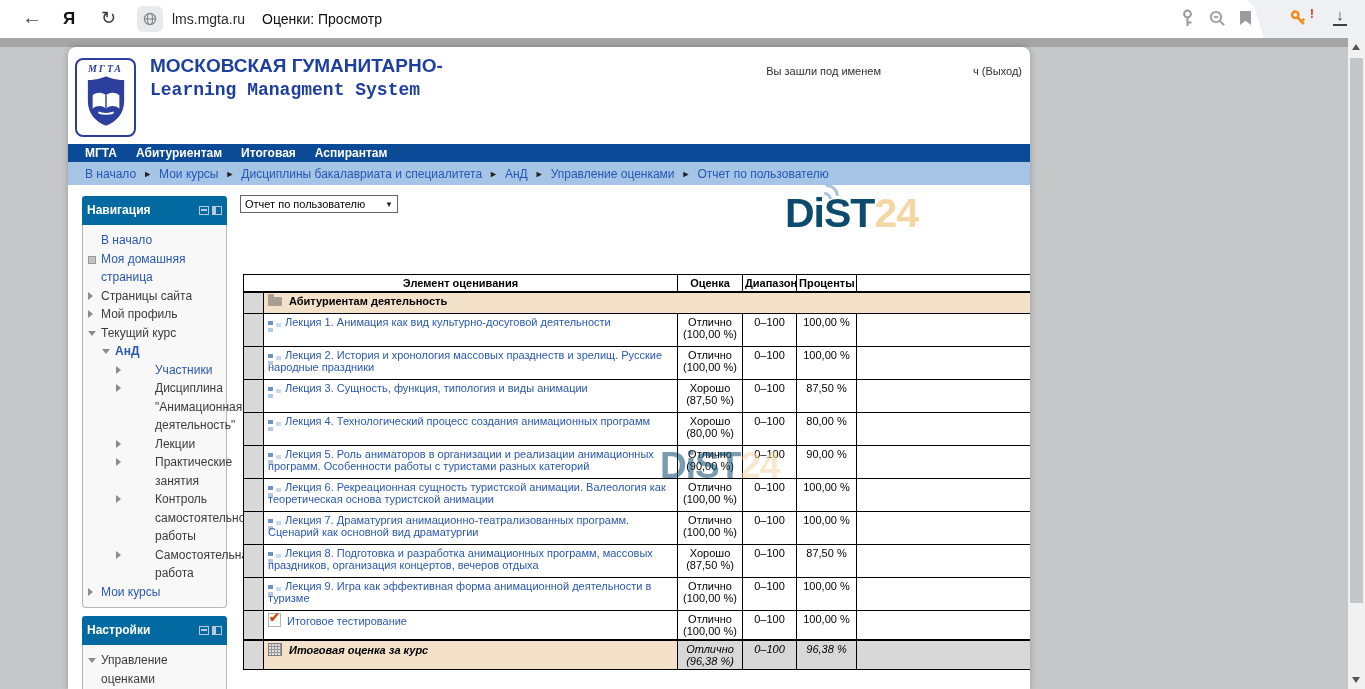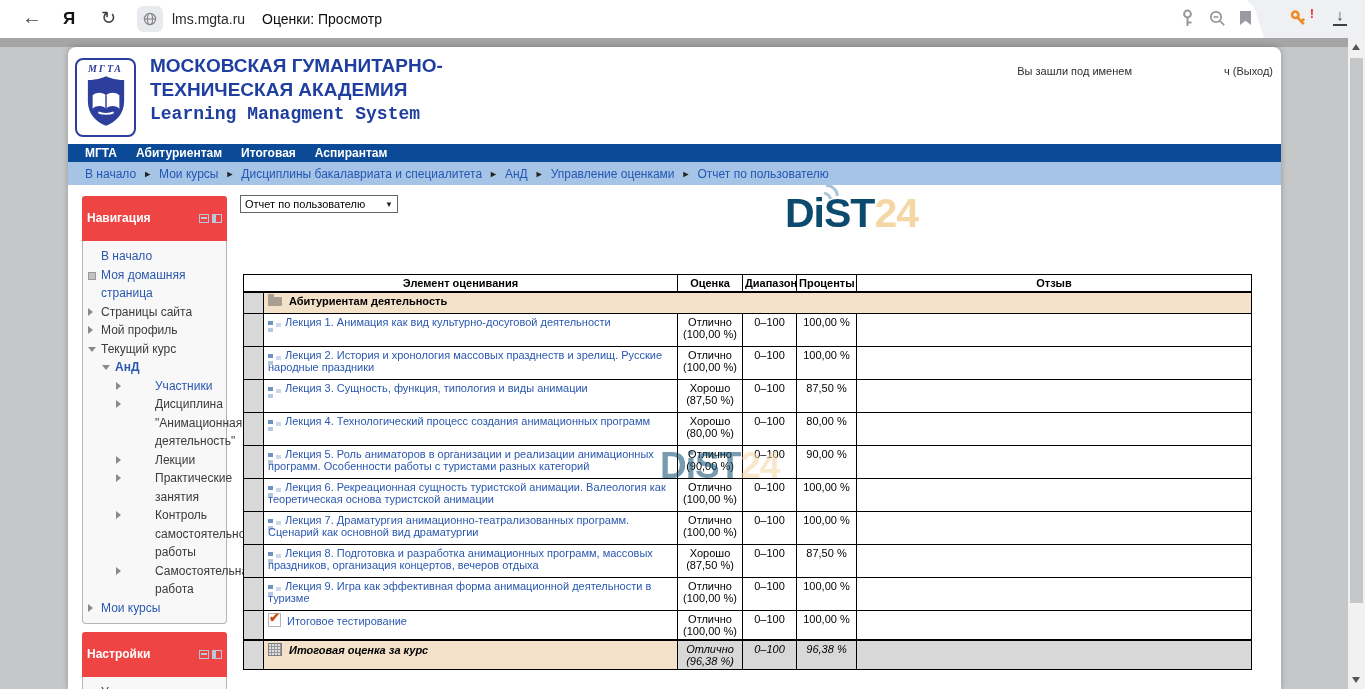--- a/index.html
+++ b/index.html
@@ -27,37 +27,37 @@
   .dl-ic{left:1331px;top:7px;width:18px;text-align:center;}
   .dl-ic .arr{display:block;font-size:15px;font-weight:bold;color:#3f3f3f;line-height:16px;}
   .dl-ic .base{display:block;width:14px;height:2px;background:#3f3f3f;margin:1px auto 0;}
   .top-strip{position:absolute;left:0;top:38px;width:1365px;height:9px;background:#a5a5a5;z-index:5;}
   
   .scroll-track{position:absolute;right:0;top:38px;width:17px;height:651px;background:#f1f1f1;z-index:40;}
   .scroll-up{position:absolute;top:6px;left:4px;width:0;height:0;border-left:4.5px solid transparent;border-right:4.5px solid transparent;border-bottom:6px solid #555;}
   .scroll-thumb{position:absolute;top:20px;left:2px;width:13px;height:545px;background:#c4c6c8;}
   .scroll-down{position:absolute;bottom:6px;left:4px;width:0;height:0;border-left:4.5px solid transparent;border-right:4.5px solid transparent;border-top:6px solid #555;}
   
-  .card{position:absolute;left:68px;top:47px;width:1213px;height:642px;background:#fff;border-radius:8px 8px 0 0;box-shadow:0 0 6px rgba(0,0,0,.25);overflow:hidden;z-index:10;}
+  .card{position:absolute;left:68px;top:47px;width:962px;height:642px;background:#fff;border-radius:8px 8px 0 0;box-shadow:0 0 6px rgba(0,0,0,.25);overflow:hidden;z-index:10;}
   .logo-box{position:absolute;left:7px;top:11px;width:57px;height:75px;border:2px solid #2c3f9c;border-radius:8px;background:#fff;text-align:center;}
   .logo-abbr{font-family:"Liberation Serif",serif;font-style:italic;font-weight:bold;font-size:10px;color:#2c3f9c;letter-spacing:2px;margin-top:3px;}
   .org-title{position:absolute;left:82px;top:7px;color:#1e3f9f;font-weight:bold;}
   .org-l1,.org-l2{font-size:19px;line-height:24px;}
   .org-l3{font-size:18px;line-height:25px;font-family:Liberation Mono, monospace;}
   .login-info{position:absolute;right:8px;top:18px;font-size:11px;color:#2f2f2f;}
   .login-gap{display:inline-block;width:92px;}
   .mainmenu{position:absolute;left:0;top:97px;width:100%;height:18px;background:#0a4a96;display:flex;align-items:center;padding-left:17px;gap:19px;box-sizing:border-box;}
   .menu-item{color:#fff;font-weight:bold;font-size:12px;}
   .breadcrumb-bar{position:absolute;left:0;top:115px;width:100%;height:23px;background:#a6c4e6;font-size:12px;display:flex;align-items:center;padding-left:17px;box-sizing:border-box;}
   .bc-link{color:#2457b5;}
   .bc-sep{font-size:9px;color:#222;padding:0 7px;}
   
   .sidebar{position:absolute;left:14px;top:149px;width:145px;}
   .block{margin-bottom:8px;}
-  .block-header{background:#ef4444;color:#fff;font-weight:bold;font-size:12px;height:21px;line-height:21px;padding:12px 5px;border-radius:3px 3px 0 0;display:flex;justify-content:space-between;align-items:center;}
+  .block-header{background:#0369a1;color:#fff;font-weight:bold;font-size:12px;height:21px;line-height:21px;padding:4px 5px;border-radius:3px 3px 0 0;display:flex;justify-content:space-between;align-items:center;}
   .bh-icons{display:flex;gap:3px;}
   .bh-min,.bh-dock{width:8px;height:7px;border:1px solid #b9c9dd;display:inline-block;}
   .bh-min{position:relative;}
   .bh-min::after{content:'';position:absolute;left:1px;right:1px;top:2px;height:2px;background:#b9c9dd;}
   .bh-dock{background:linear-gradient(90deg,#b9c9dd 0 3px,transparent 3px);}
   .block-body{background:#f8f8f8;border:1px solid #b5b5b5;border-top:none;border-radius:0 0 4px 4px;padding:6px 3px 6px 5px;font-size:12px;}
   .nav-body{min-height:370px;}
   .tree-item{display:flex;line-height:18.5px;color:#3b3b3b;}
   .d1{margin-left:14px;} .d2{margin-left:28px;gap:26px;}
   .ti-icon{flex:0 0 13px;display:flex;padding-top:5px;}
@@ -161,21 +161,20 @@
     <svg width="42" height="54" viewBox="0 0 44 56">
       <path d="M22 2 C16 5 8 6 3 6 L3 28 C3 42 12 50 22 54 C32 50 41 42 41 28 L41 6 C36 6 28 5 22 2 Z" fill="#2c3f9c"></path>
       <path d="M8 22 C13 18 19 19 22 22 C25 19 31 18 36 22 L36 36 C31 32 25 33 22 36 C19 33 13 32 8 36 Z" fill="#ffffff"></path>
       <line x1="22" y1="22" x2="22" y2="36" stroke="#2c3f9c" stroke-width="1.5"></line>
       <path d="M14 40 C18 42 26 42 30 40" fill="none" stroke="#ffffff" stroke-width="2"></path>
     </svg>
   </div>
 
   <div class="org-title">
     <div class="org-l1">МОСКОВСКАЯ ГУМАНИТАРНО-</div>
-    <div class="org-l2">ТЕХНИЧЕСКАЯ АКАДЕМИЯ</div>
     <div class="org-l3">Learning Managment System</div>
   </div>
 
   <div class="login-info">
     <span>Вы зашли под именем</span><span class="login-gap"></span><span>ч (Выход)</span>
   </div>
 
   <div class="mainmenu">
       <span class="menu-item">МГТА</span>
       <span class="menu-item">Абитуриентам</span>

